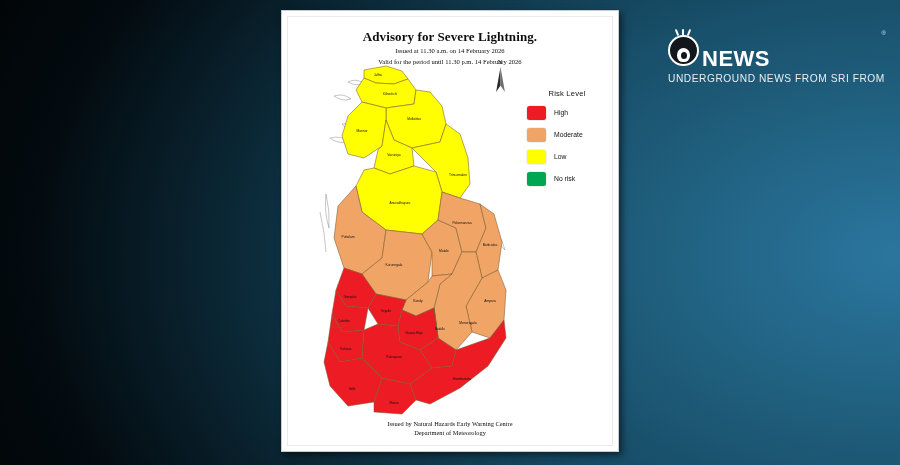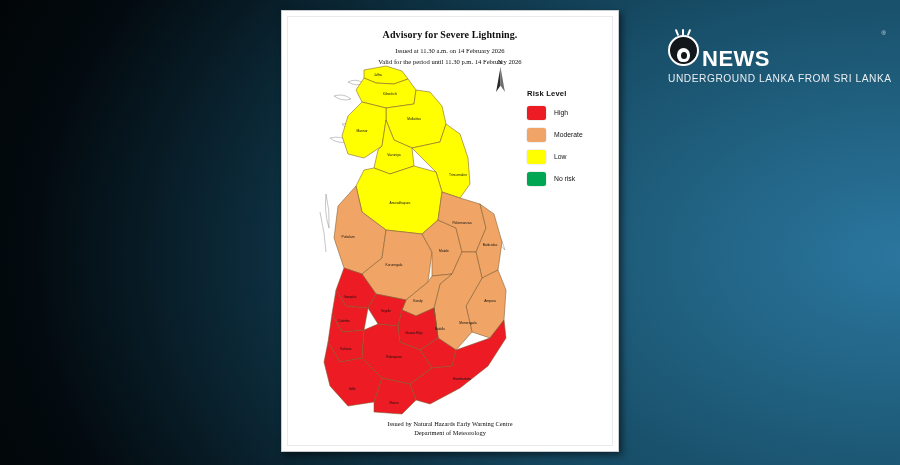--- a/index.html
+++ b/index.html
@@ -17,34 +17,34 @@
   
   #card{
     position:absolute;left:281px;top:10px;width:336px;height:440px;
     background:#ffffff;
     border:1px solid #c9ccce;
     box-shadow:3px 3px 7px rgba(0,0,0,.55);
     overflow:hidden;
   }
   #cardInner{position:absolute;inset:5px;border:1px solid #e9eaeb;}
   .hdr{position:absolute;left:0;right:0;text-align:center;color:#0d0d0d;}
-  #title{top:18px;font-family:"Liberation Serif",serif;font-weight:bold;font-size:10px;letter-spacing:.1px;}
+  #title{top:18px;font-family:"Liberation Serif",serif;font-weight:bold;font-size:13px;letter-spacing:.1px;}
   #issued{top:36px;font-family:"Liberation Serif",serif;font-size:6.6px;}
   #valid{top:47px;font-family:"Liberation Serif",serif;font-size:6.6px;}
   #footer1{bottom:24px;font-family:"Liberation Serif",serif;font-size:6.4px;}
   #footer2{bottom:15px;font-family:"Liberation Serif",serif;font-size:6.4px;}
 
   
   #north{position:absolute;left:489px;top:58px;width:22px;height:40px;text-align:center;}
   #northLabel{font-family:"Liberation Serif",serif;font-size:7px;color:#111;line-height:8px;}
   #northArrow{margin:1px auto 0 auto;}
 
   
   #legend{position:absolute;left:527px;top:89px;width:80px;}
-  #legendTitle{font-size:7.6px;font-weight:bold;color:#111;margin-bottom:7px;letter-spacing:.2px;}
+  #legendTitle{font-size:7.6px;font-weight:normal;color:#111;margin-bottom:7px;letter-spacing:.2px;text-align:center;}
   .legRow{display:flex;align-items:center;height:15px;margin-bottom:7px;}
   .swatch{width:19px;height:14px;border-radius:2.5px;flex:0 0 auto;box-shadow:0 0 0 .5px rgba(0,0,0,.12);}
   .legLabel{font-size:6.8px;color:#111;margin-left:8px;white-space:nowrap;}
 
   
   #map{position:absolute;left:290px;top:62px;width:250px;height:360px;}
   #map svg{display:block;width:100%;height:100%;overflow:visible;}
   .dist{stroke:#7a5a2e;stroke-width:.55;}
   .coastline{fill:none;stroke:#8d8d8d;stroke-width:.5;}
   .dlabel{font-family:"Liberation Sans",sans-serif;font-size:3.3px;fill:#111;text-anchor:middle;}
@@ -194,16 +194,16 @@
         <div class="lash" style="left:20px;transform:rotate(22deg);"></div>
         <div id="eyeBall">
           <div id="pupil">
             <div id="pupilDot"></div>
           </div>
         </div>
       </div>
       <div id="newsWord">NEWS</div>
       <div id="regmark">®</div>
     </div>
-    <div id="tagline">UNDERGROUND LANKA FROM SRI LANKA</div>
+    <div id="tagline">UNDERGROUND NEWS FROM SRI FROM</div>
   </div>
 
 </div>
 
 </body></html>

